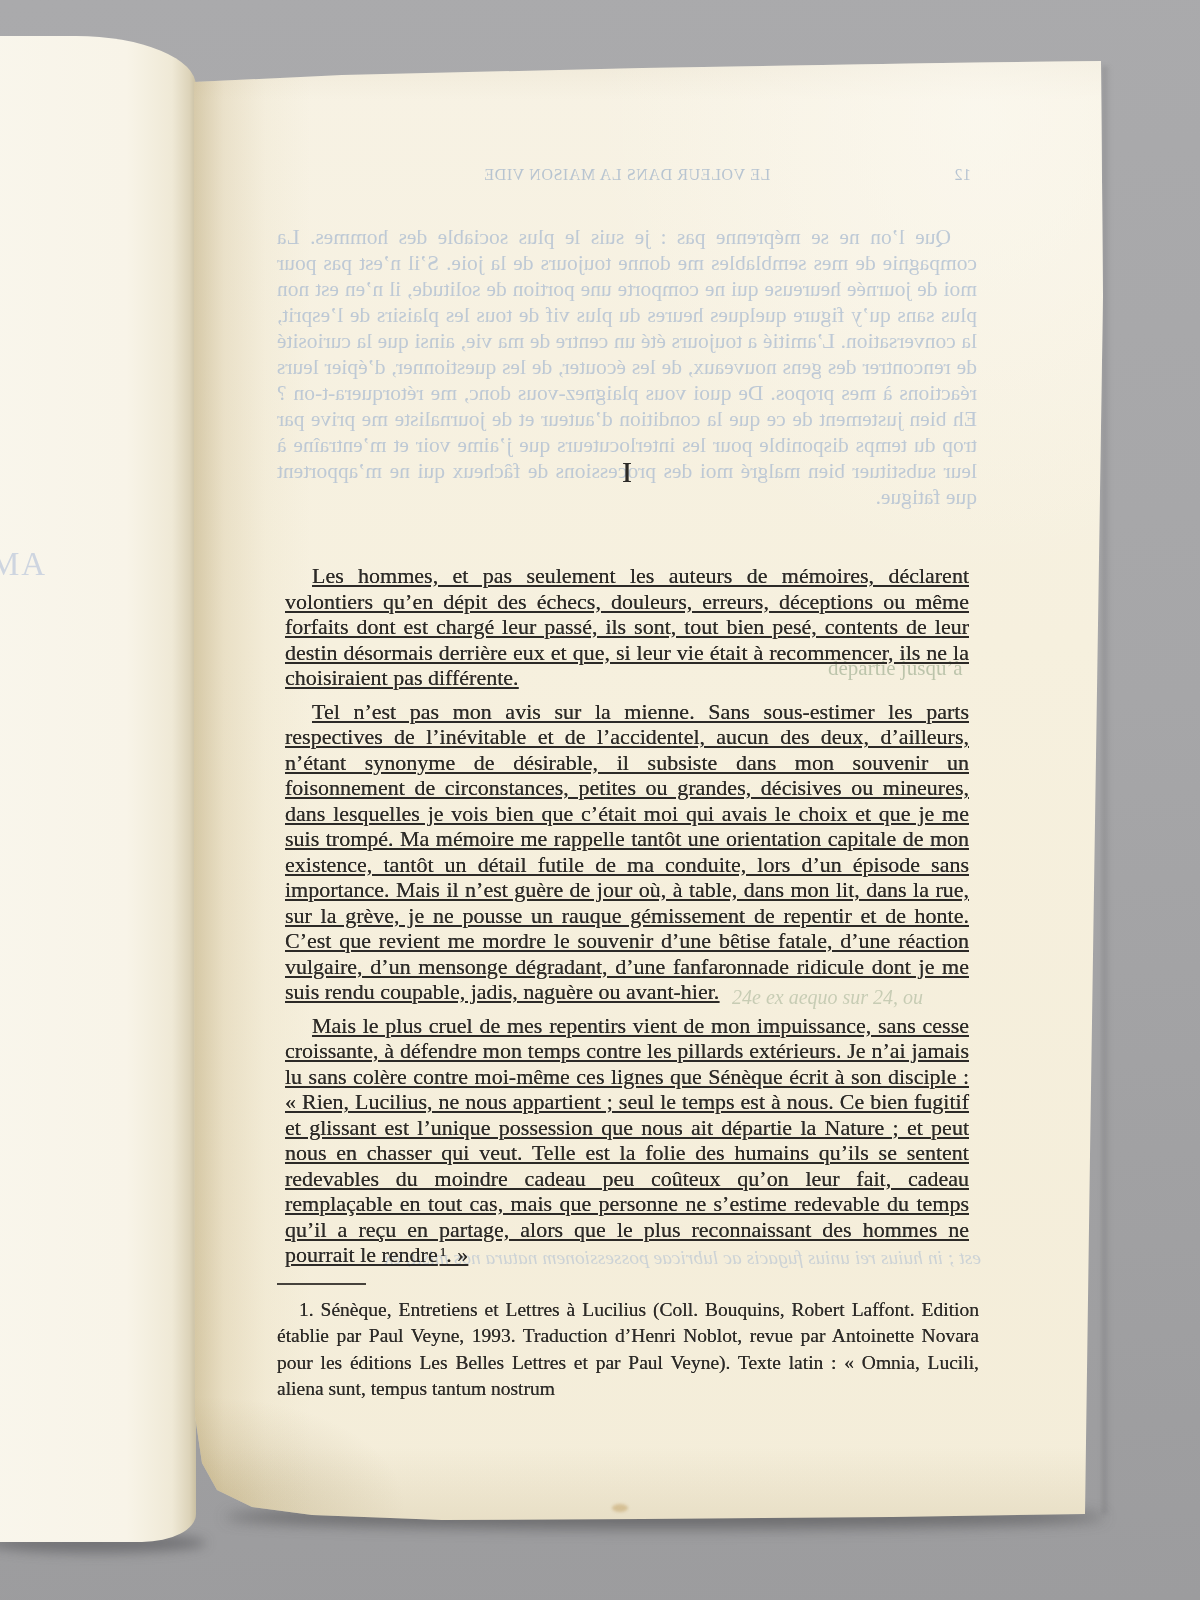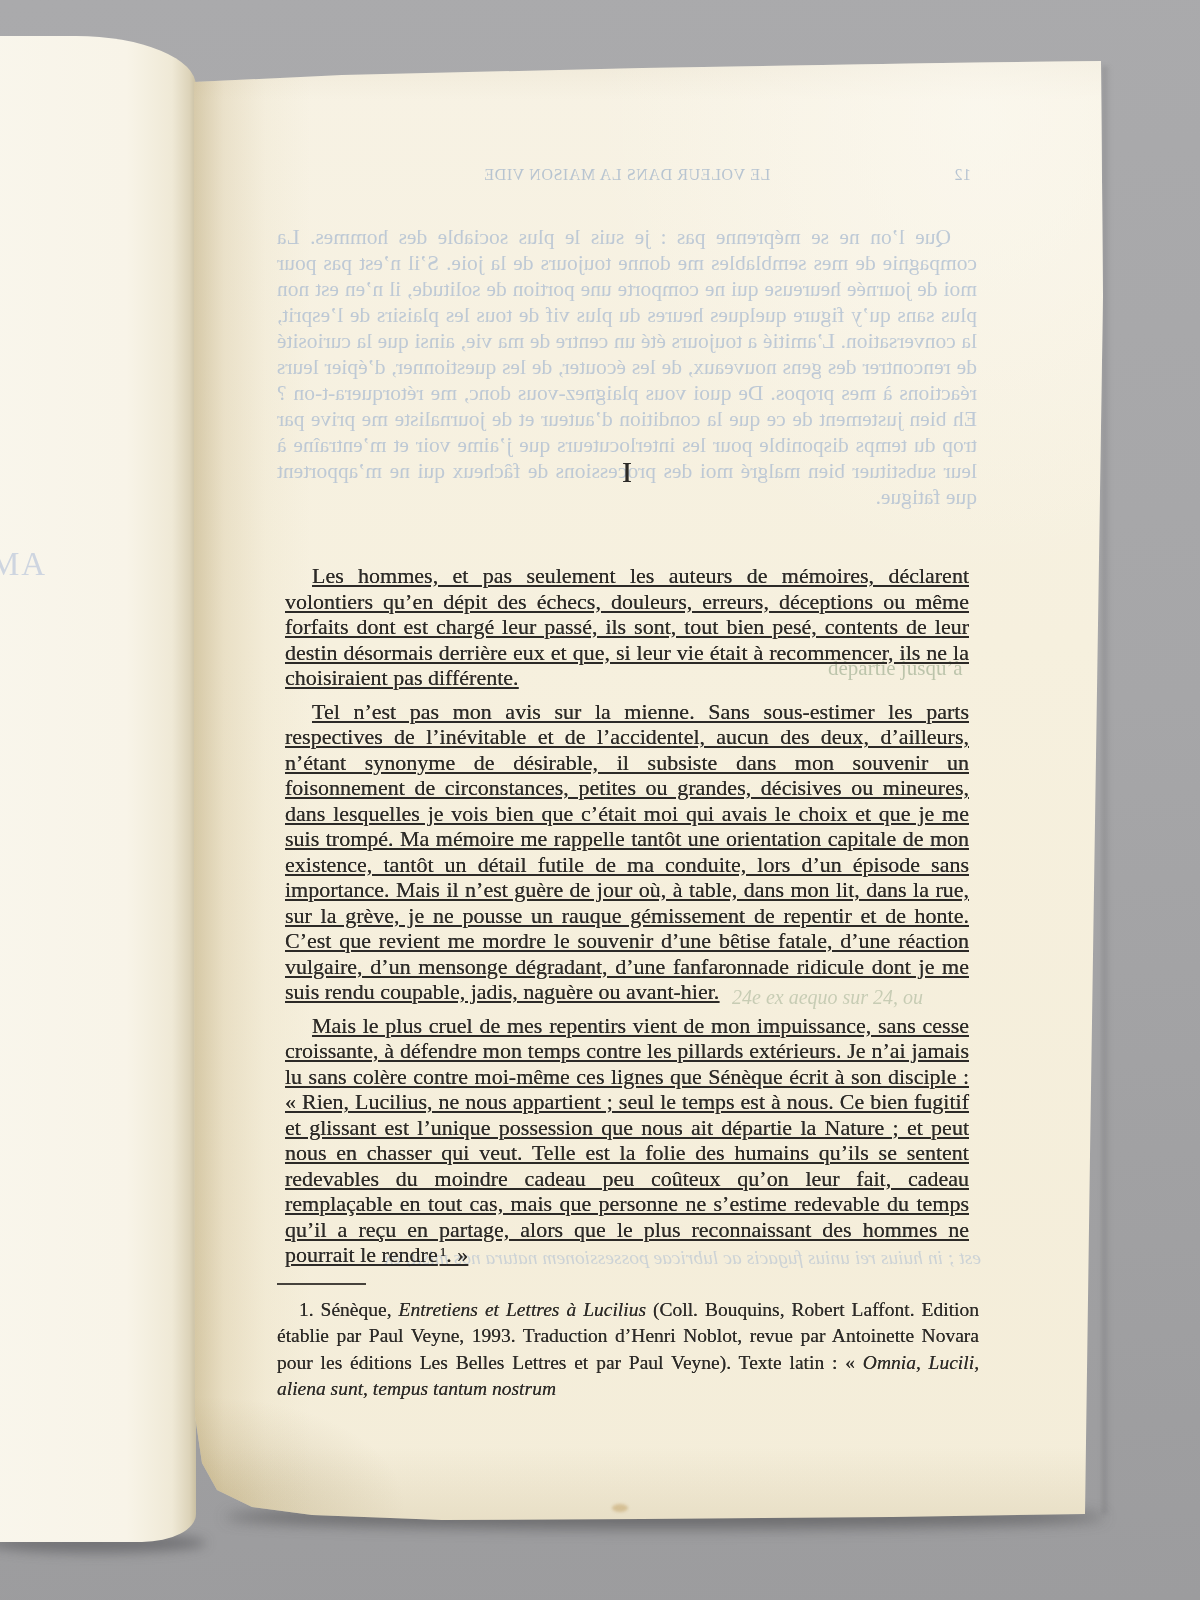--- a/index.html
+++ b/index.html
@@ -56,21 +56,21 @@
   .chapter{position:absolute;left:277px;top:455px;width:700px;z-index:5;
     text-align:center;font-size:30px;}
   .body-text{position:absolute;left:277px;top:555px;width:700px;z-index:5;
     font-size:22px;line-height:25.5px;text-align:justify;}
   .body-text p{margin:8px;text-indent:27px;text-decoration:underline;}
   .body-text sup{font-size:13px;line-height:0;vertical-align:6px;padding-left:2px;}
   .footnote-rule{position:absolute;left:277px;top:1283px;width:89px;height:2px;
     background:#46423c;z-index:5;}
   .footnote{position:absolute;left:277px;top:1297px;width:702px;z-index:5;
     font-size:19.5px;line-height:26.4px;text-align:justify;text-indent:22px;}
-  .italic{font-style:italic;}
+  .italic{}
 </style>
 </head>
 <body>
 
 <div class="photo">
 
   <div class="shadow-bottom-right"></div>
   <div class="shadow-bottom-left"></div>
   <div class="shadow-right-edge"></div>
 

